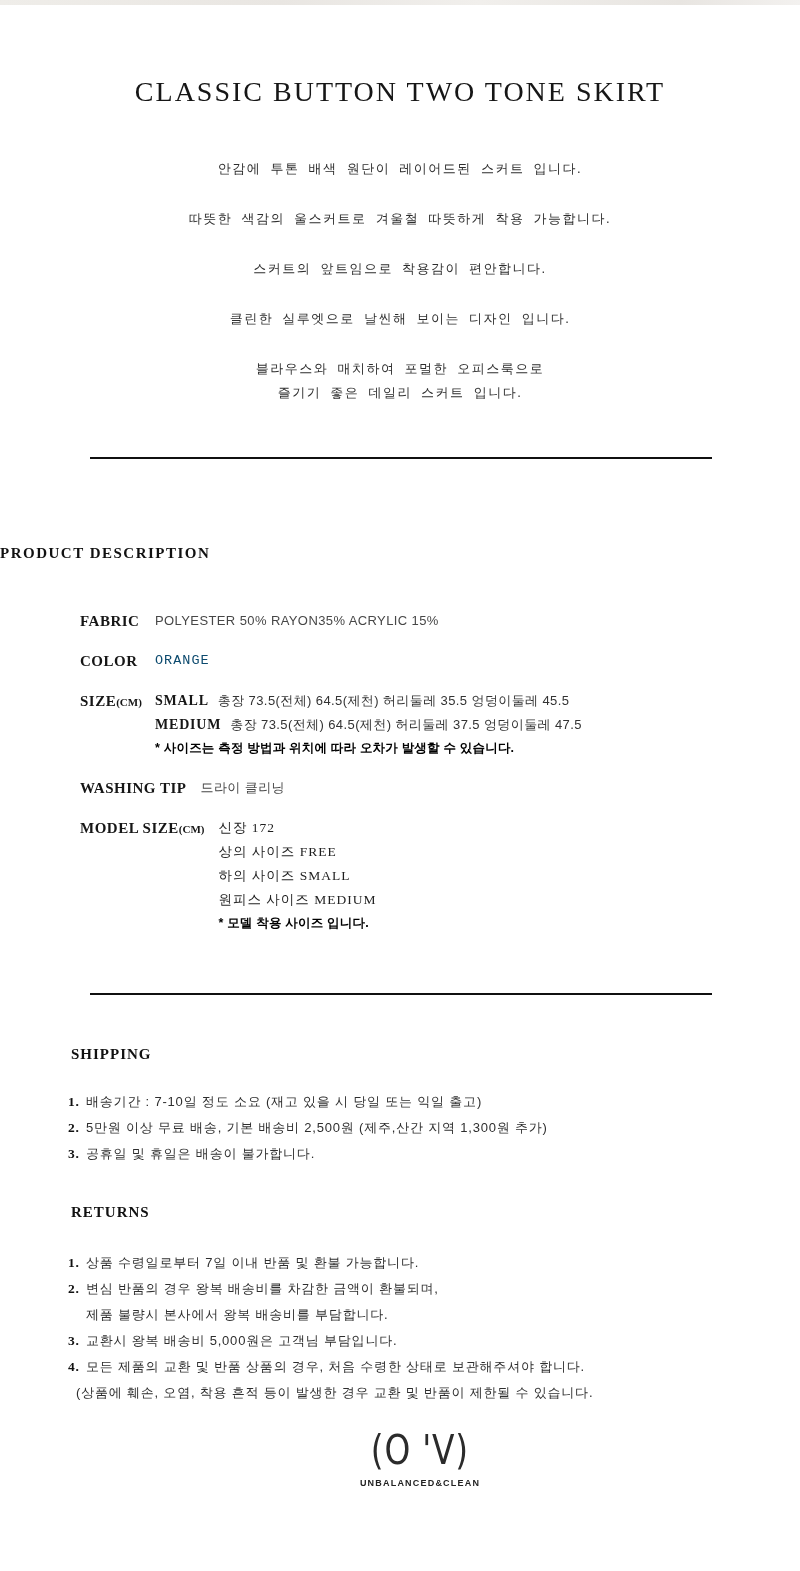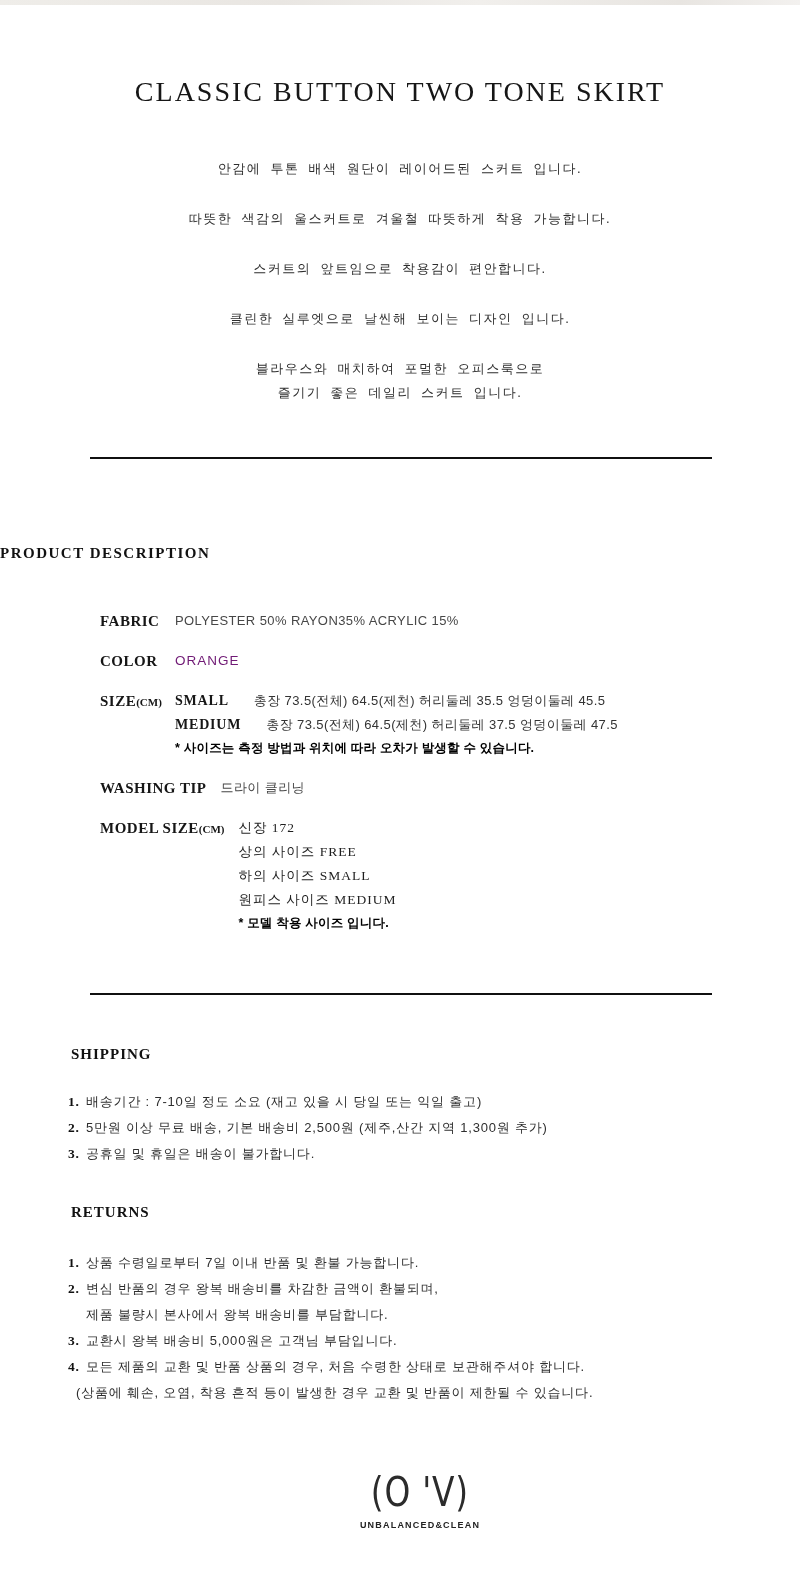--- a/index.html
+++ b/index.html
@@ -28,40 +28,40 @@
     height:2px; background:#101010; width:622px; margin-left:90px;
     border:none;
   }
   .divider-1 { margin-top:55px; }
   .divider-2 { margin-top:61px; }
   .pd-heading {
     margin-top:86px; text-align:left;
     font-family:"Liberation Serif", serif; font-weight:700;
     font-size:15px; letter-spacing:1.5px; color:#111;
   }
-  .specs { margin-top:50px; padding-left:100px; }
+  .specs { margin-top:50px; padding-left:80px; }
   .spec-row { display:flex; align-items:flex-start; }
   .spec-row + .spec-row { margin-top:22px; }
   .spec-label {
     font-family:"Liberation Serif", serif; font-weight:700;
     font-size:15px; letter-spacing:0.5px; color:#161616; line-height:18px;
     white-space:nowrap;
   }
   .spec-label .unit { font-size:11px; letter-spacing:0; }
   .w75 { min-width:75px; }
   .spec-value-sans {
     font-size:13px; color:#474747; letter-spacing:0.4px; line-height:18px;
   }
   .spec-value-serif {
-    font-family:Liberation Sans, sans-serif;
-    font-size:13.5px; color:#701a75; letter-spacing:1px; line-height:18px;
+    font-family:Liberation Mono, monospace;
+    font-size:13.5px; color:#0c4a6e; letter-spacing:1px; line-height:18px;
   }
   .ml14 { margin-left:14px; }
   .size-block { }
-  .size-line { display:flex; line-height:17px; margin-bottom:7px;gap:16px; }
+  .size-line { display:flex; line-height:17px; margin-bottom:7px; }
   .size-name {
     font-family:"Liberation Serif", serif; font-weight:700;
     font-size:14px; letter-spacing:0.8px; color:#161616; margin-right:9px;
     white-space:nowrap;
   }
   .size-detail { font-size:13px; color:#333; letter-spacing:0.4px; white-space:nowrap; }
   .note {
     font-weight:700; font-size:12.5px; color:#000000;
     letter-spacing:0.2px; line-height:17px; margin-top:3px;
   }
@@ -84,21 +84,21 @@
     display:flex; align-items:flex-start;
     font-size:13px; color:#2e2e2e; letter-spacing:0.8px;
     line-height:17px; margin-bottom:9px; white-space:nowrap;
   }
   .num {
     font-family:"Liberation Serif", serif; font-weight:700;
     font-size:13.5px; color:#111; min-width:18px;
   }
   .cont { padding-left:18px; }
   .cont-small { padding-left:8px; }
-  .logo { text-align:center; margin-top:68px;padding-left:40px; }
+  .logo { text-align:center; margin-top:26px;padding-left:40px; }
   .logo-mark {
     display:inline-block; font-family:"DejaVu Sans", sans-serif;
     font-size:40px; line-height:46px; color:#2b2b2b;
     transform:scaleX(0.82); letter-spacing:1px;
   }
   .logo-tagline {
     margin-top:5px; font-weight:700; font-size:9px;
     letter-spacing:1.2px; color:#222;
   }
 </style>

